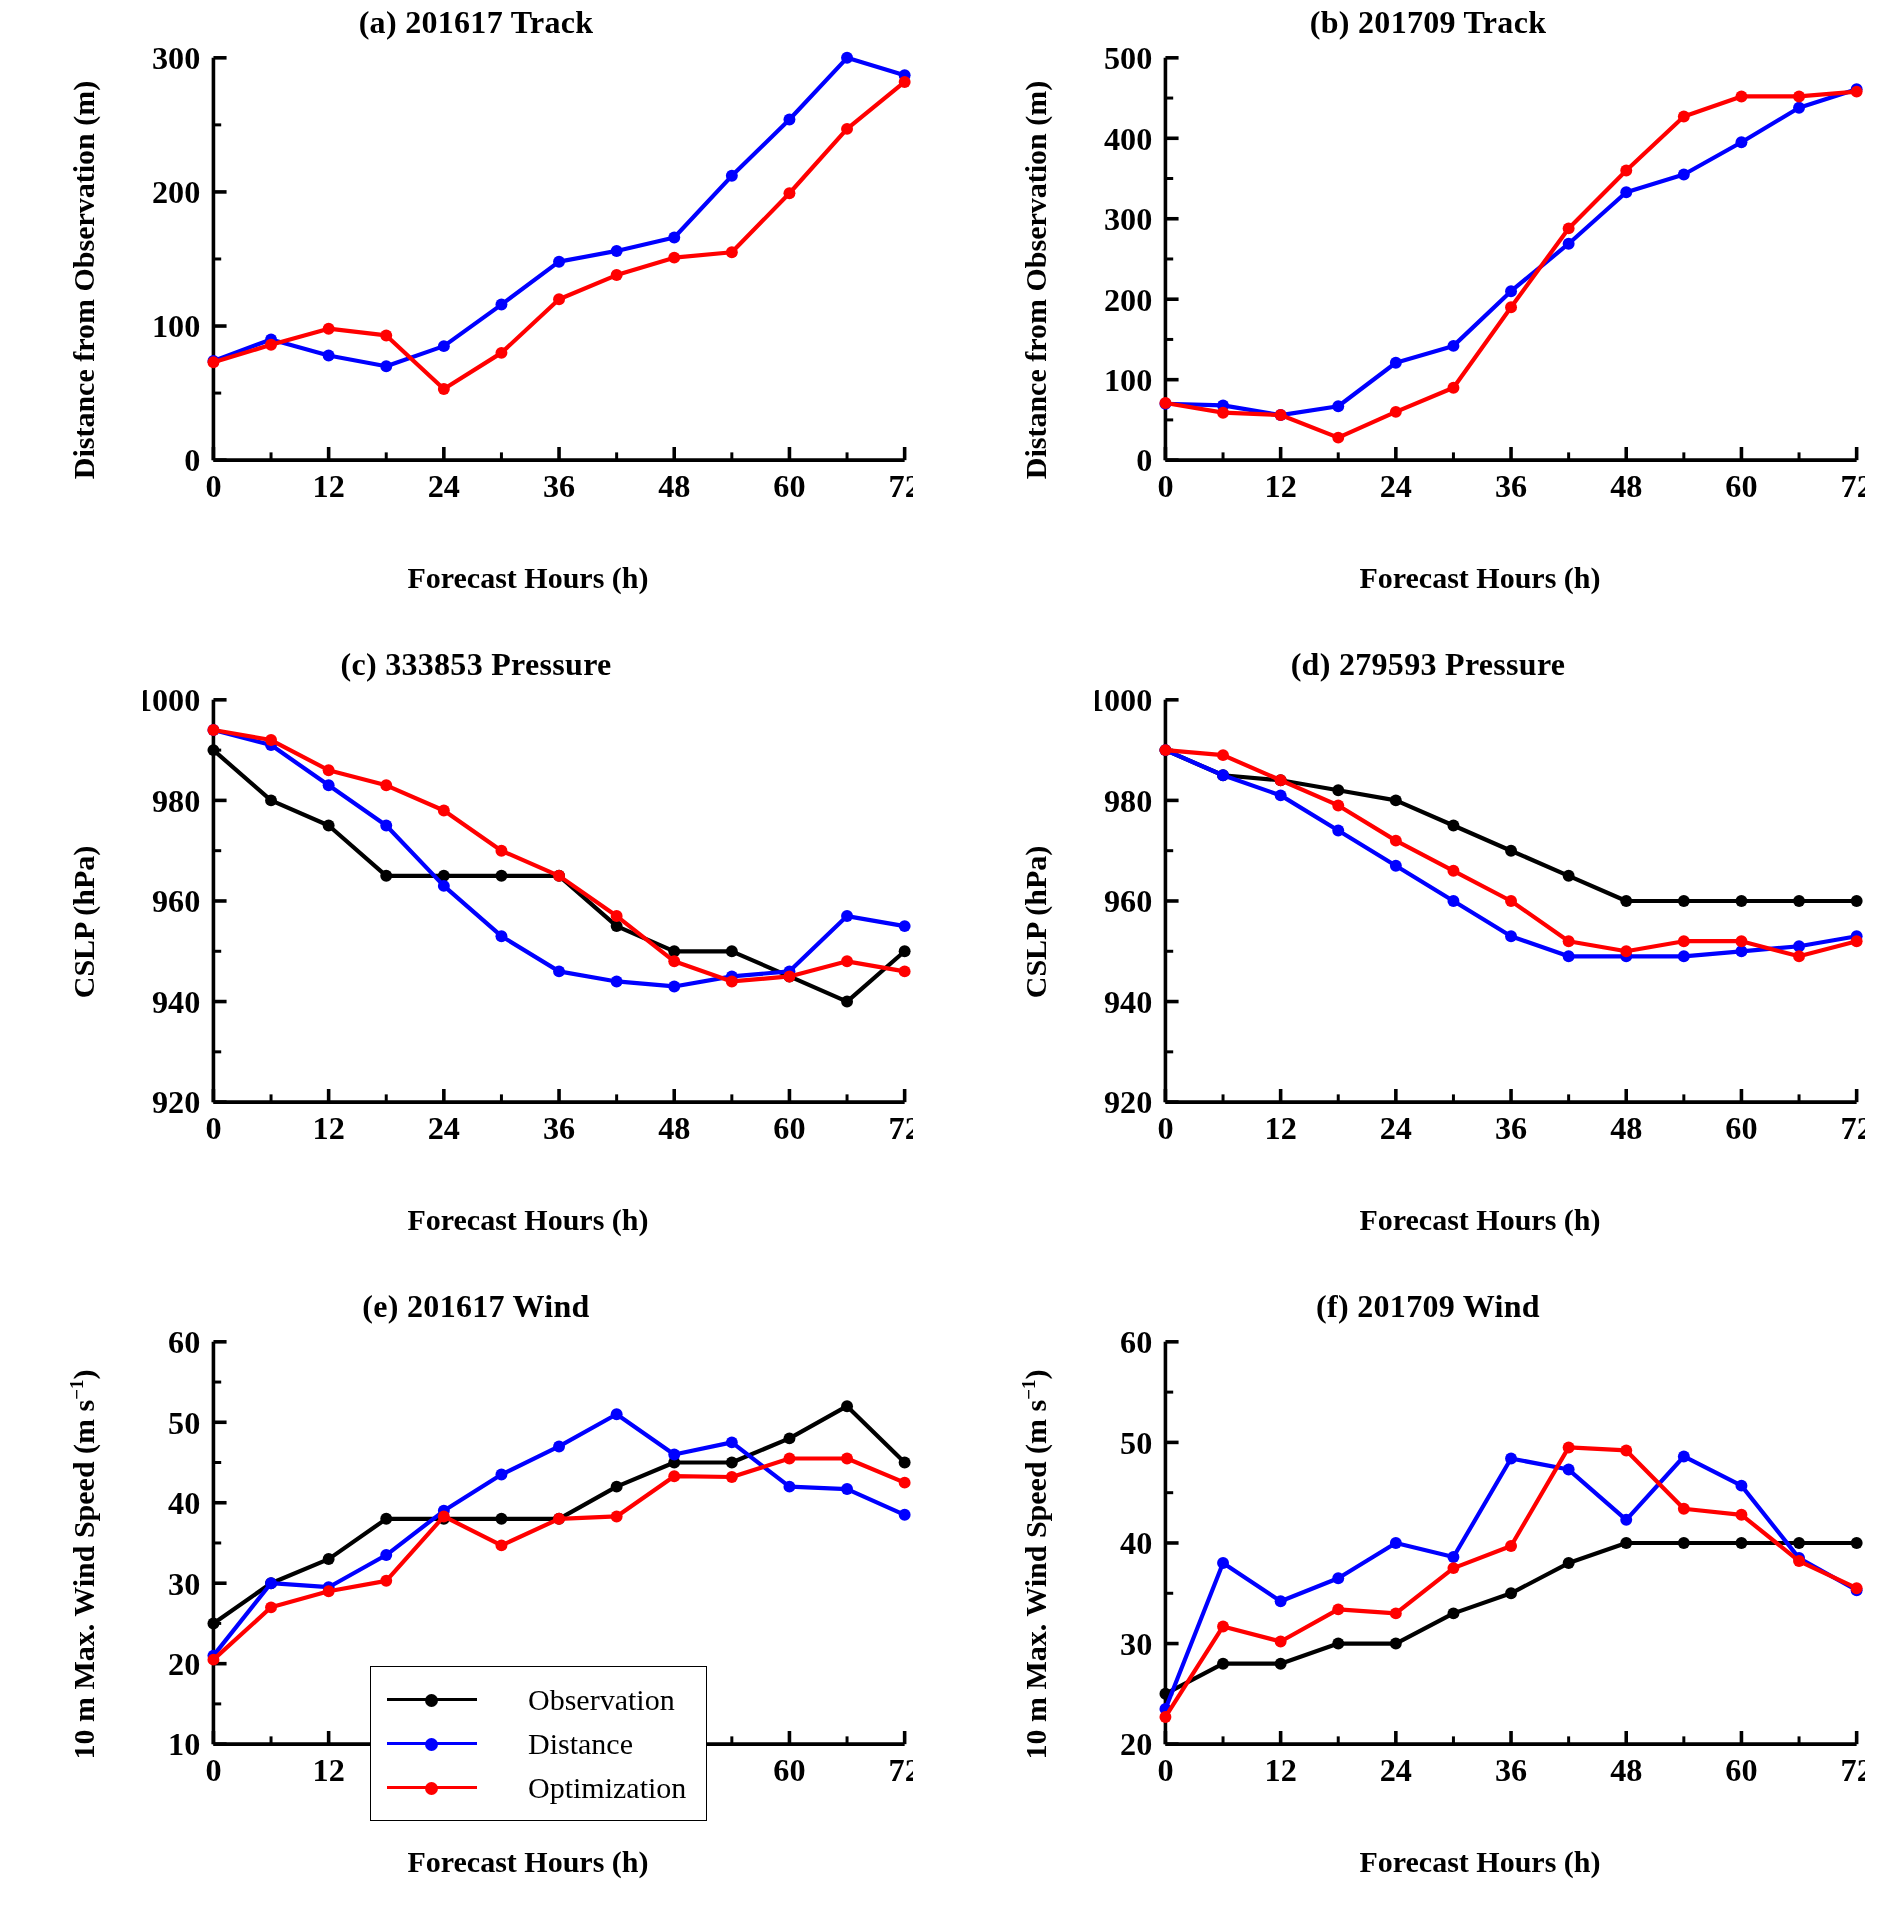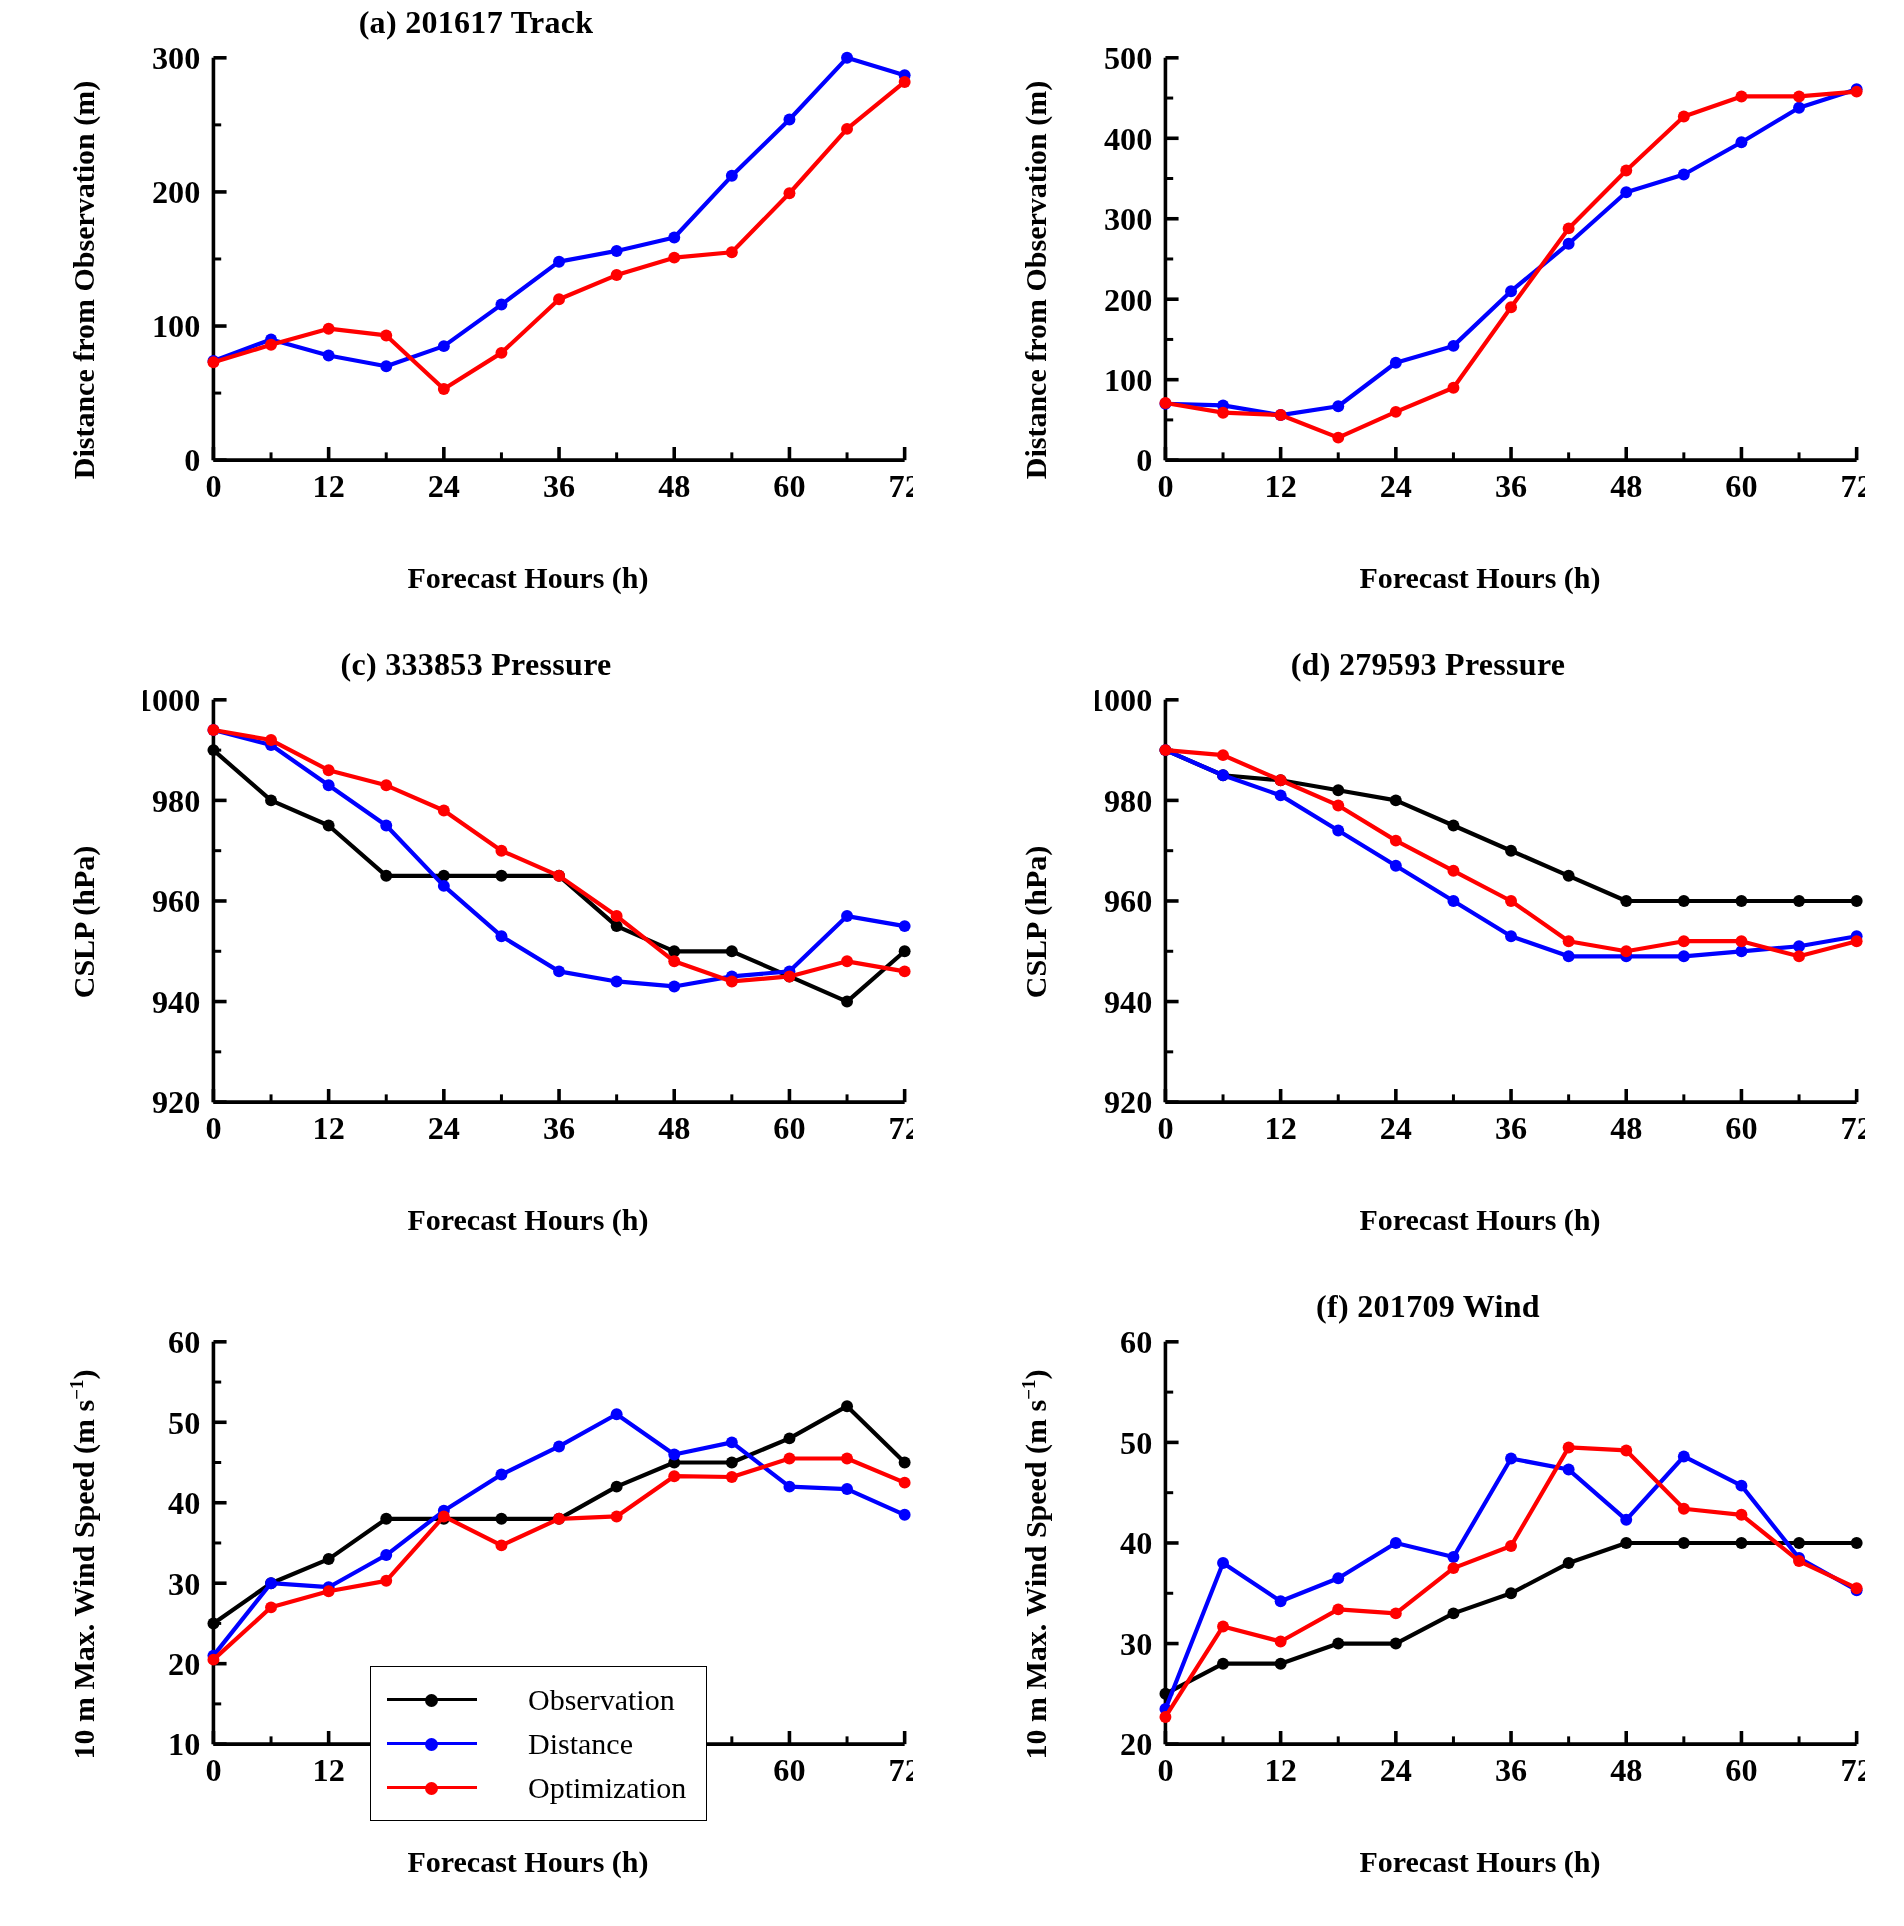--- a/index.html
+++ b/index.html
@@ -167,20 +167,21 @@
           <circle cx="1083" cy="242.91333333333336" r="10" fill="#ff0000"></circle>
           <circle cx="1179.5" cy="135.07333333333327" r="10" fill="#ff0000"></circle>
           <circle cx="1276" cy="56.440000000000055" r="10" fill="#ff0000"></circle>
         </svg>
     </div>
     <div class="axis-label-x" style="left:143px; top:561px; width:770px;">Forecast Hours (h)</div>
     <div class="axis-label-y" style="left:-143px; top:263px; width:454px; text-align:center; transform:rotate(-90deg);">Distance from Observation (m)</div>
   </div>
 
   <div class="panel">
+    <div class="panel-title">(b) 201709 Track</div>
     <div class="plot-area" style="left:143px; top:48px;">
       <svg class="svg-plot" id="svg-b" width="770" height="490" viewBox="0 0 1290 820">
           <line x1="118" y1="16" x2="118" y2="690" stroke="#000" stroke-width="6"></line>
           <line x1="118" y1="690" x2="1276" y2="690" stroke="#000" stroke-width="6"></line>
           <line x1="118" y1="690" x2="118" y2="668" stroke="#000" stroke-width="6"></line>
           <text x="118" y="752" text-anchor="middle" font-size="54" font-weight="bold" fill="#000">0</text>
           <line x1="311" y1="690" x2="311" y2="668" stroke="#000" stroke-width="6"></line>
           <text x="311" y="752" text-anchor="middle" font-size="54" font-weight="bold" fill="#000">12</text>
           <line x1="504" y1="690" x2="504" y2="668" stroke="#000" stroke-width="6"></line>
           <text x="504" y="752" text-anchor="middle" font-size="54" font-weight="bold" fill="#000">24</text>
@@ -419,20 +420,21 @@
           <circle cx="1083" cy="420.4" r="10" fill="#ff0000"></circle>
           <circle cx="1179.5" cy="445.675" r="10" fill="#ff0000"></circle>
           <circle cx="1276" cy="420.4" r="10" fill="#ff0000"></circle>
         </svg>
     </div>
     <div class="axis-label-x" style="left:143px; top:561px; width:770px;">Forecast Hours (h)</div>
     <div class="axis-label-y" style="left:-66px; top:263px; width:299px; text-align:center; transform:rotate(-90deg);">CSLP (hPa)</div>
   </div>
 
   <div class="panel">
+    <div class="panel-title">(e) 201617 Wind</div>
     <div class="plot-area" style="left:143px; top:48px;">
       <svg class="svg-plot" id="svg-e" width="770" height="490" viewBox="0 0 1290 820">
           <line x1="118" y1="16" x2="118" y2="690" stroke="#000" stroke-width="6"></line>
           <line x1="118" y1="690" x2="1276" y2="690" stroke="#000" stroke-width="6"></line>
           <line x1="118" y1="690" x2="118" y2="668" stroke="#000" stroke-width="6"></line>
           <text x="118" y="752" text-anchor="middle" font-size="54" font-weight="bold" fill="#000">0</text>
           <line x1="311" y1="690" x2="311" y2="668" stroke="#000" stroke-width="6"></line>
           <text x="311" y="752" text-anchor="middle" font-size="54" font-weight="bold" fill="#000">12</text>
           <line x1="504" y1="690" x2="504" y2="668" stroke="#000" stroke-width="6"></line>
           <text x="504" y="752" text-anchor="middle" font-size="54" font-weight="bold" fill="#000">24</text>

